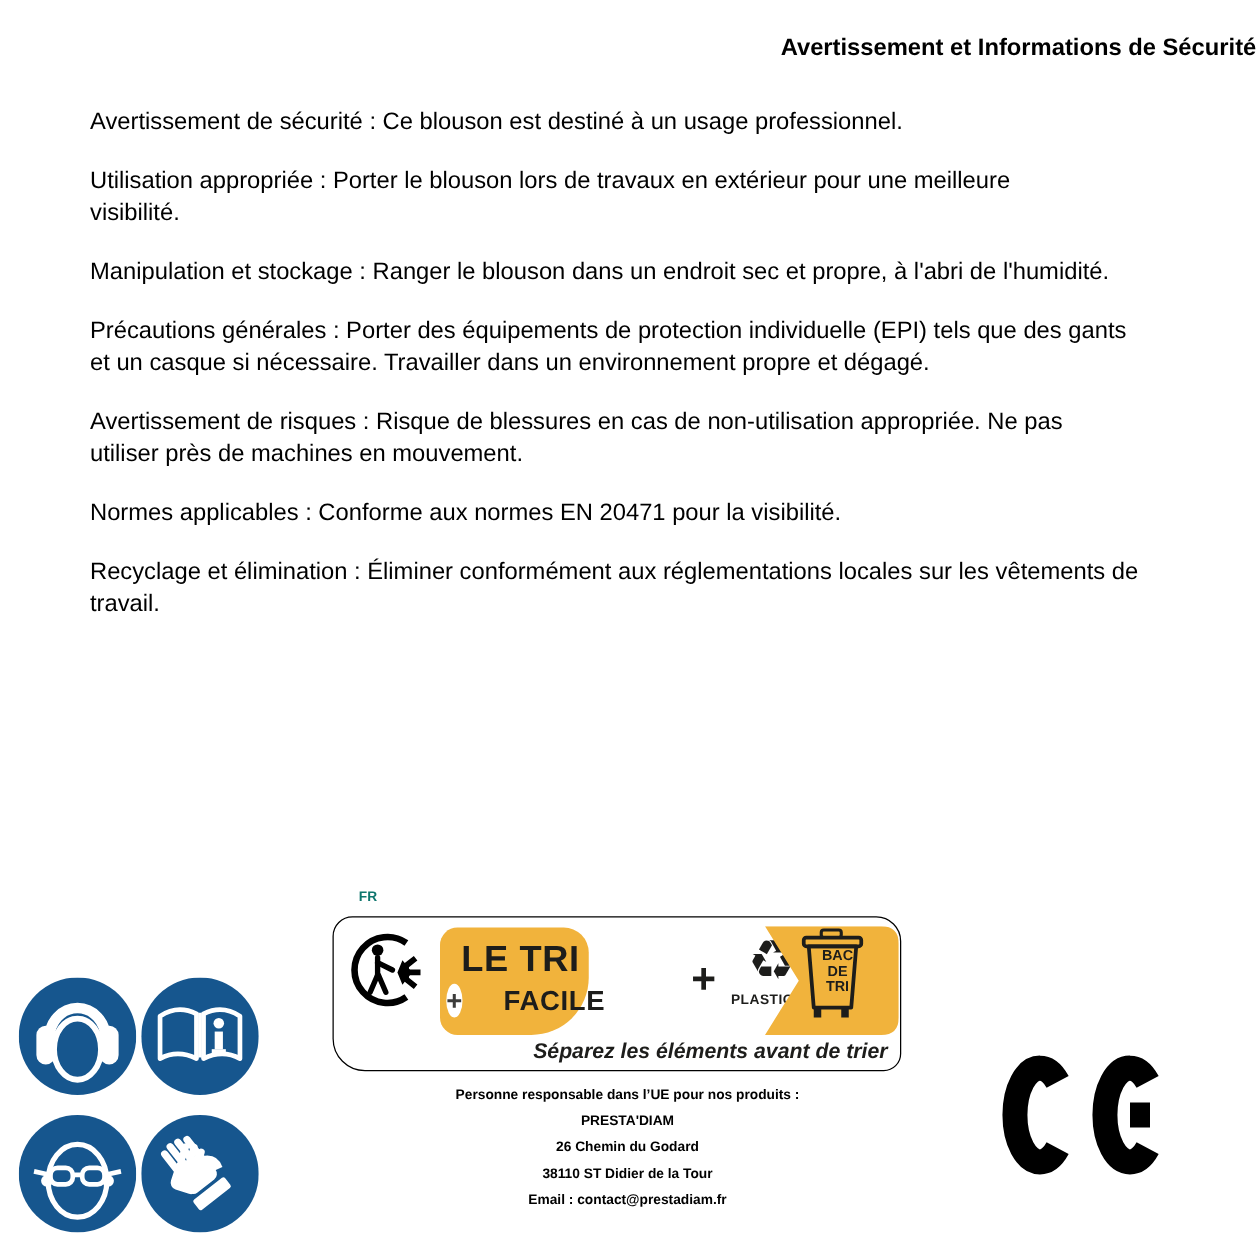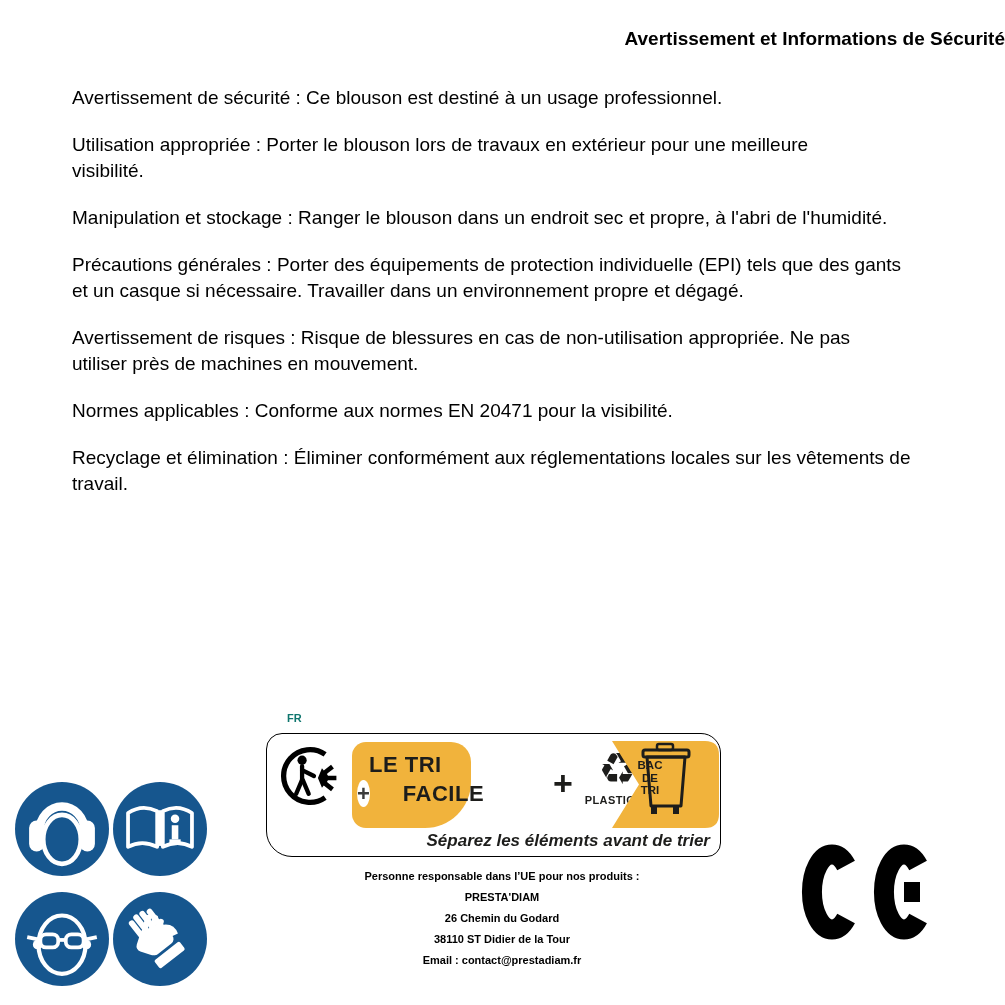--- a/index.html
+++ b/index.html
@@ -13,34 +13,34 @@
   .content p{margin:0 0 21px 0;font-size:19px;line-height:26px;}
   .content p span{display:block;}
 
   
   .fr{position:absolute;left:267px;top:712px;font-size:11px;font-weight:bold;color:#0f766e;margin-left:20px;}
   .tri-box{position:absolute;left:266px;top:733px;width:455px;height:124px;background:#fff;
            border:1.5px solid #000;border-radius:16px 20px 14px 26px;box-sizing:border-box;}
   .triman{position:absolute;left:10px;top:7px;}
   .tri-yellow{position:absolute;left:85px;top:8px;width:119px;height:86px;background:#F1B33C;
               border-radius:14px 20px 46px 14px;color:#1d1d1b;}
-  .tri-l1{margin:10px 0 0 17px;font-size:22px;font-weight:800;letter-spacing:.5px;}
+  .tri-l1{margin:10px 0 0 17px;font-size:29px;font-weight:800;letter-spacing:.5px;}
   .tri-row{display:flex;align-items:center;margin:2px 0 0 5px;gap:5px;}
   .plus-circle{width:27px;height:27px;border-radius:50%;background:#fff;display:flex;
                align-items:center;justify-content:center;font-size:22px;font-weight:800;color:#3c3c3b;}
   .tri-l2{font-size:22px;font-weight:800;letter-spacing:.5px;margin-left:28px;}
   .mat{position:absolute;text-align:center;color:#1d1d1b;}
   .mat-carton{left:204px;top:14px;width:76px;}
   .mat-plastique{left:314px;top:11px;width:74px;}
   .mat-label{font-size:11px;font-weight:bold;letter-spacing:.4px;margin-top:1px;}
   .recycle-glyph{font-family:"DejaVu Sans",sans-serif;font-size:44px;line-height:48px;display:block;}
   .plus-sep{position:absolute;left:280px;top:30px;width:32px;text-align:center;
             font-size:34px;font-weight:bold;color:#1d1d1b;}
   .chevron{position:absolute;left:345px;top:7px;width:107px;height:87px;}
-  .bin-text{position:absolute;left:18px;top:18px;width:40px;text-align:center;
+  .bin-text{position:absolute;left:38px;top:18px;width:40px;text-align:center;
             font-size:11.5px;line-height:12.5px;font-weight:800;color:#1d1d1b;}
   .tagline{position:absolute;right:10px;bottom:5px;font-style:italic;font-weight:600;
            font-size:17px;color:#1d1d1b;text-align:center;}
 
   
   .icons-grid{position:absolute;left:15px;top:782px;display:grid;
               grid-template-columns:94px 94px;column-gap:4px;row-gap:16px;}
   .sign{width:94px;height:94px;}
 
   

